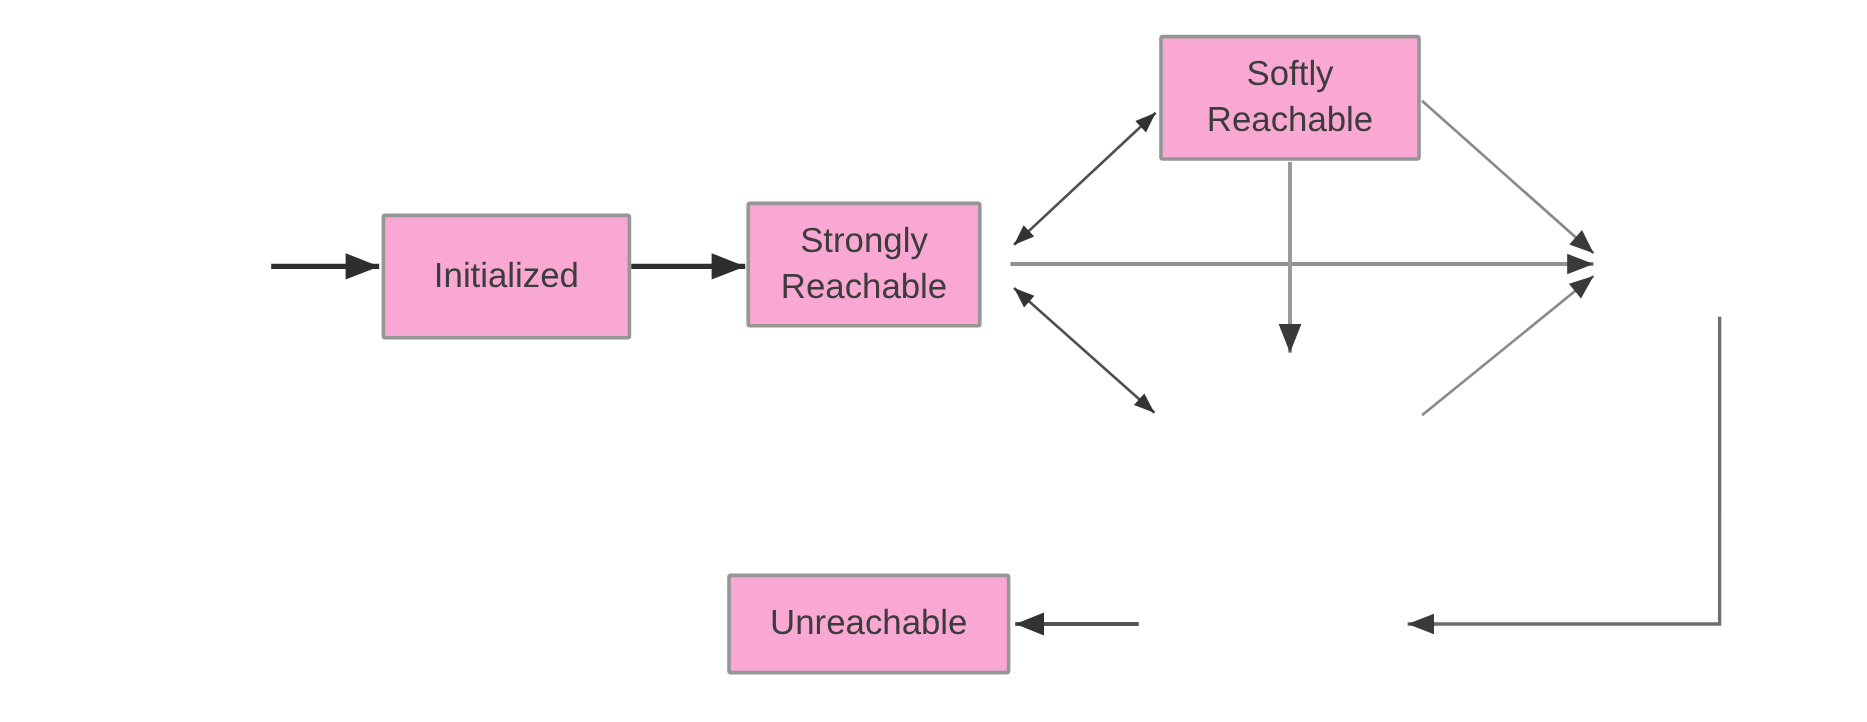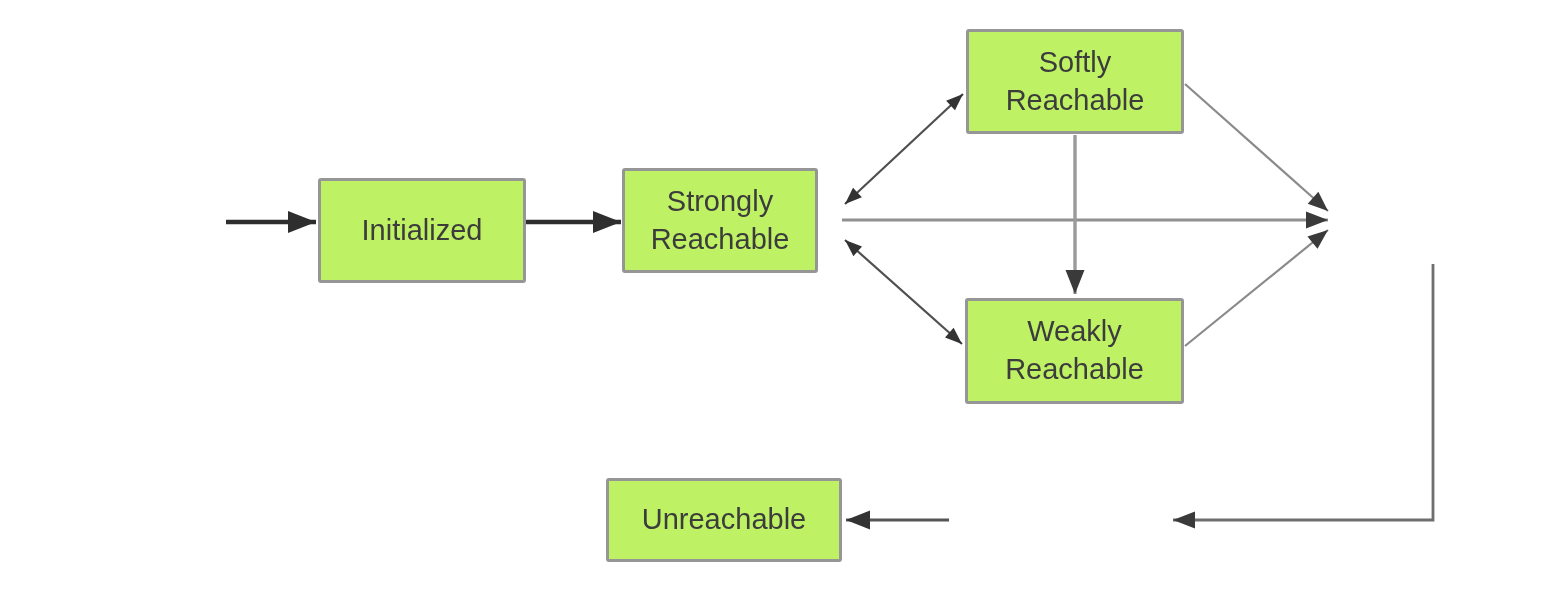--- a/index.html
+++ b/index.html
@@ -20,21 +20,21 @@
     left: 0;
     top: 0;
     width: 1556px;
     height: 602px;
   }
   .node {
     position: absolute;
     box-sizing: border-box;
     border: 3px solid #969696;
     border-radius: 3px;
-    background: #bef264;
+    background: #f9a8d4;
     display: flex;
     align-items: center;
     justify-content: center;
     text-align: center;
     color: #3c3c3c;
     font-size: 29px;
     line-height: 1.30;
     padding: 2px 10px;
   }
   #n-created            { left: 18px;   top: 178px; width: 208px; height: 87px;  }
@@ -82,23 +82,20 @@
   </div>
 
   <div class="node" id="n-strongly-reachable">
     <span>Strongly Reachable</span>
   </div>
 
   <div class="node" id="n-softly-reachable">
     <span>Softly Reachable</span>
   </div>
 
-  <div class="node" id="n-weakly-reachable">
-    <span>Weakly Reachable</span>
-  </div>
 
 
 
   <div class="node" id="n-unreachable">
     <span>Unreachable</span>
   </div>
 
 </div>
 
 </body></html>

